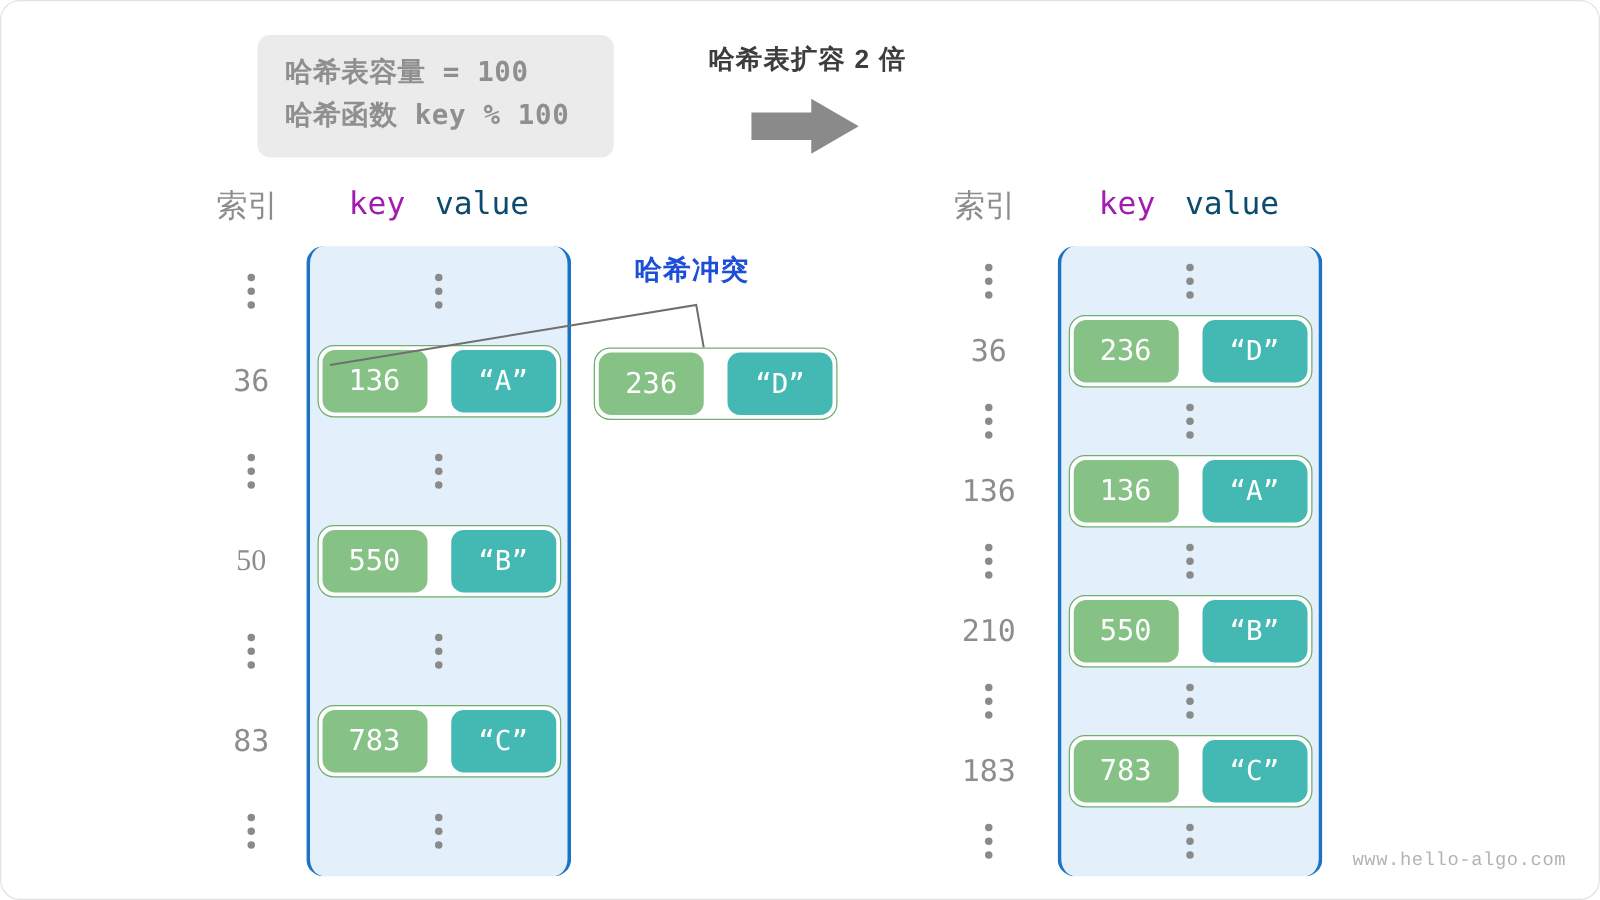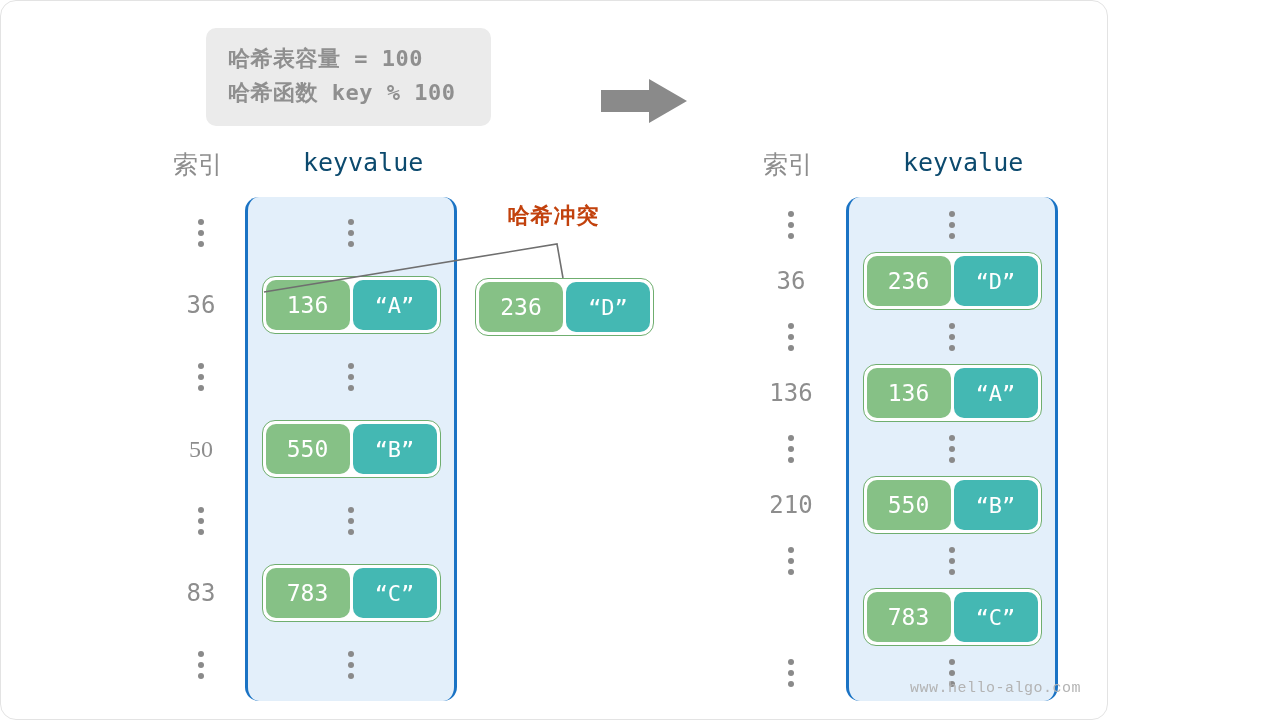--- a/index.html
+++ b/index.html
@@ -5,21 +5,21 @@
   html, body {
     margin: 0;
     padding: 0;
     background: #ffffff;
   }
   body {
     font-family: "Liberation Sans", sans-serif;
   }
   #canvas {
     position: relative;
-    width: 1108px;
+    width: 1280px;
     height: 720px;
     background: #ffffff;
     border: 1px solid #e3e3e3;
     border-radius: 16px;
     box-sizing: border-box;
     overflow: hidden;
   }
 
   
   .info-box {
@@ -63,21 +63,21 @@
   }
 
   
   .col-head {
     position: absolute;
     font-family: "DejaVu Sans Mono", "Liberation Mono", monospace;
     font-size: 25px;
     white-space: pre;
   }
   .head-index { color: #8d8d8d; }
-  .head-key   { color: #0c4a6e; margin-left: 24px; }
+  .head-key   { color: #a21caf; }
   .head-value { color: #0c4a6e; }
 
   
   .table-wrap {
     position: absolute;
   }
   .bucket-col {
     position: absolute;
     background: #e3effa;
     border-left: 3px solid #1a73c4;
@@ -129,21 +129,21 @@
 
   
   .pair {
     display: flex;
     align-items: flex-start;
     border: 1.5px solid #6fae6f;
     border-radius: 13px;
     background: #ffffff;
     padding: 3px;
     box-sizing: border-box;
-    gap: 3px;
+    gap: 19px;
   }
   .cell {
     width: 84px;
     height: 50px;
     display: flex;
     align-items: center;
     justify-content: center;
     font-family: "DejaVu Sans Mono", "Liberation Mono", monospace;
     font-size: 23px;
     color: #ffffff;
@@ -160,21 +160,21 @@
     top: 277px;
   }
   #collision-label {
     position: absolute;
     left: 480px;
     top: 200px;
     width: 145px;
     text-align: center;
     font-size: 22px;
     font-weight: bold;
-    color: #c2410c;
+    color: #1d4ed8;
     letter-spacing: 1px;
     white-space: pre;
   }
   #collision-lines {
     position: absolute;
     left: 0;
     top: 0;
     width: 1280px;
     height: 720px;
     pointer-events: none;
@@ -194,20 +194,21 @@
 </head>
 <body>
 
 <div id="canvas">
 
   <div class="info-box" id="info-left">
     <div class="info-line">哈希表容量 = 100</div>
     <div class="info-line">哈希函数 key % 100</div>
   </div>
 
+  <div id="expand-caption">哈希表扩容 2 倍</div>
   <svg id="expand-arrow" viewBox="0 0 86 44">
     <polygon points="0,11 48,11 48,0 86,22 48,44 48,33 0,33" fill="#8a8a8a"></polygon>
   </svg>
 
 
   <div class="table-wrap" id="left-table">
     <div class="col-head head-index" style="left:172px; top:147px;">索引</div>
     <div class="col-head head-key" style="left:278px; top:147px;">key</div>
     <div class="col-head head-value" style="left:347px; top:147px;">value</div>
 
@@ -324,20 +325,21 @@
           </div>
         </div>
         <div class="idx-label" style="top: 280px; height: 56px;">210</div>
         <div class="idx-label" style="top: 336px; height: 56px;">
           <div class="vdots">
             <i></i>
             <i></i>
             <i></i>
           </div>
         </div>
+        <div class="idx-label" style="top: 392px; height: 56px;">183</div>
         <div class="idx-label" style="top: 448px; height: 56px;">
           <div class="vdots">
             <i></i>
             <i></i>
             <i></i>
           </div>
         </div>
       </div>
     <div class="bucket-col" id="right-bucket-col" style="left:845px; top:196px; width:212px; height:504px;">
         <div class="row" style="top: 0px; height: 56px;">

